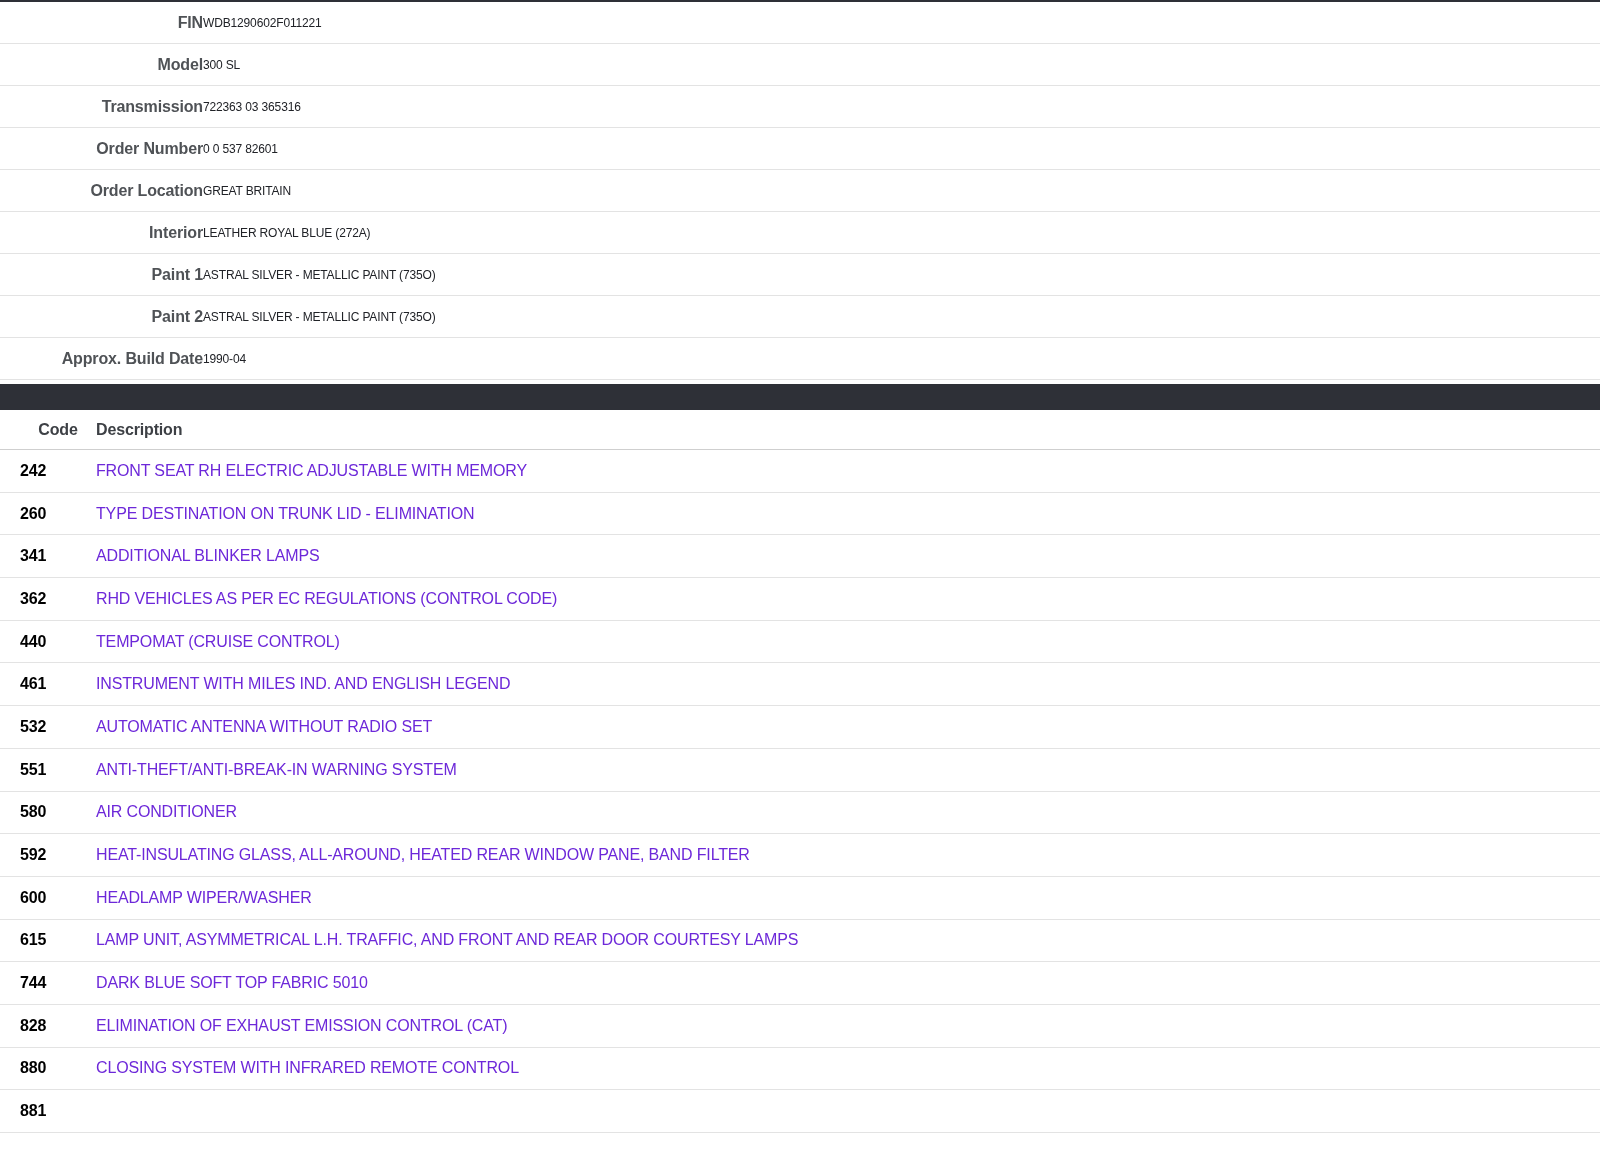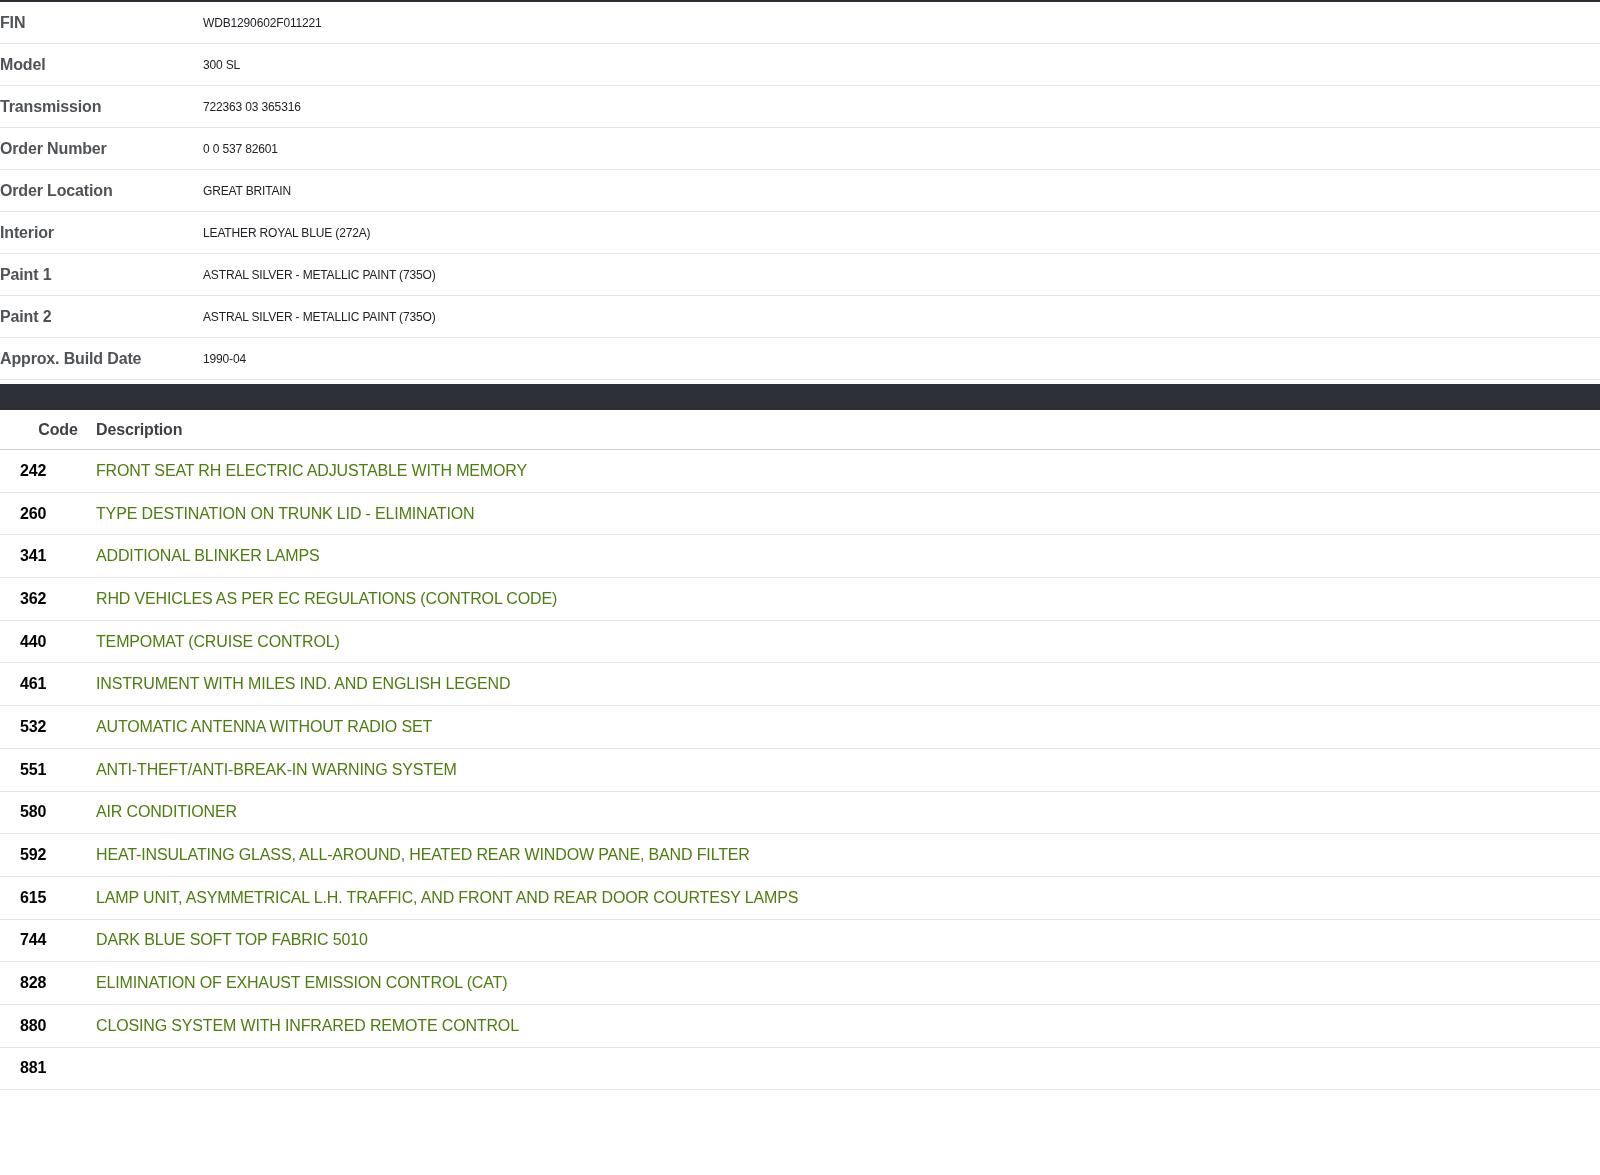--- a/index.html
+++ b/index.html
@@ -25,24 +25,26 @@
   .spec-row {
     box-sizing: border-box;
     height: 42px;
     display: flex;
     align-items: center;
     border-bottom: 1px solid #e3e3e3;
   }
   .spec-label {
     box-sizing: border-box;
     width: 203px;
+    padding-left: 20px;
     flex: 0 0 auto;
     font-size: 16px;
     font-weight: 700;
     color: #4f5256;
+    text-align: right;
   }
   .spec-value {
     font-size: 12px;
     font-weight: 400;
     color: #202227;
     white-space: nowrap;
   }
   
   .section-gap {
     height: 4px;
@@ -77,21 +79,21 @@
     width: 96px;
     padding-left: 20px;
     flex: 0 0 auto;
     font-size: 16px;
     font-weight: 700;
     color: #000000;
   }
   .desc-cell {
     font-size: 16px;
     font-weight: 400;
-    color: #4d7c0f;
+    color: #6d28d9;
     white-space: nowrap;
   }
 </style>
 </head>
 <body>
 
 <div class="page">
 
   <section class="spec-section" id="spec-rows">
   <div class="spec-row">
@@ -194,20 +196,24 @@
   <div class="code-row">
     <div class="code-cell">580</div>
     <div class="desc-cell">AIR CONDITIONER</div>
   </div>
 
   <div class="code-row">
     <div class="code-cell">592</div>
     <div class="desc-cell">HEAT-INSULATING GLASS, ALL-AROUND, HEATED REAR WINDOW PANE, BAND FILTER</div>
   </div>
 
+  <div class="code-row">
+    <div class="code-cell">600</div>
+    <div class="desc-cell">HEADLAMP WIPER/WASHER</div>
+  </div>
 
   <div class="code-row">
     <div class="code-cell">615</div>
     <div class="desc-cell">LAMP UNIT, ASYMMETRICAL L.H. TRAFFIC, AND FRONT AND REAR DOOR COURTESY LAMPS</div>
   </div>
 
   <div class="code-row">
     <div class="code-cell">744</div>
     <div class="desc-cell">DARK BLUE SOFT TOP FABRIC 5010</div>
   </div>

